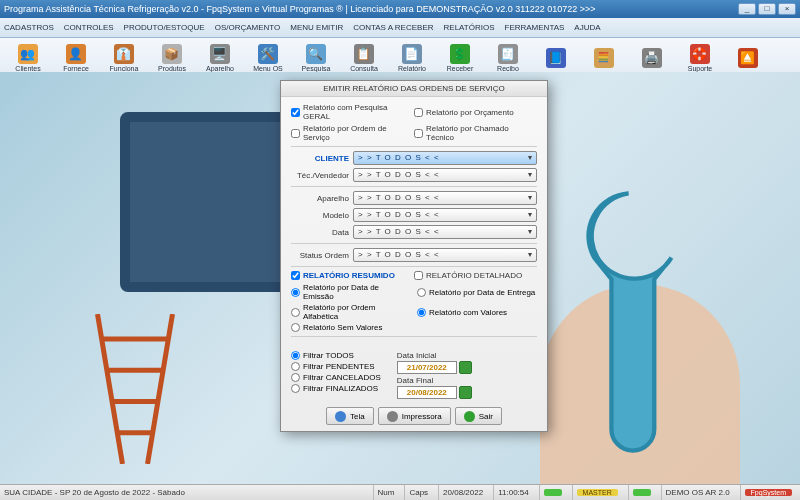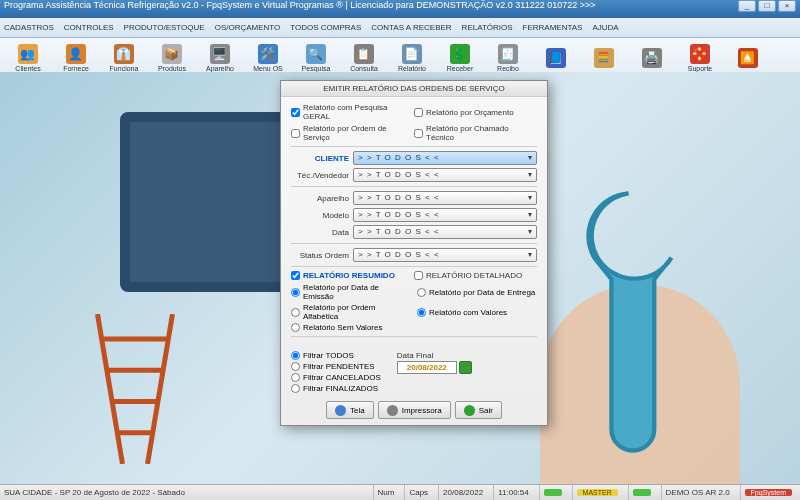--- a/index.html
+++ b/index.html
@@ -1,18 +1,18 @@
 <!DOCTYPE html>
 <html><head>
 <meta charset="utf-8">
 <style>
 * { margin: 0; padding: 0; box-sizing: border-box; font-family: Tahoma, Arial, sans-serif; }
 body { width: 800px; height: 500px; overflow: hidden; background: #b8d4e8; position: relative; }
 
-.titlebar { height: 18px; background: linear-gradient(#4a8bc4,#2c6aa8); display: flex; align-items: flex-start; padding: 0 4px; color: #fff; font-size: 9px; }
+.titlebar { height: 18px; background: linear-gradient(#4a8bc4,#2c6aa8); display: flex; align-items: center; padding: 8px 4px; color: #fff; font-size: 9px; }
 .titlebar .title { flex: 1; white-space: nowrap; overflow: hidden; }
 .titlebar .win-btns { display: flex; gap: 2px; }
 .titlebar .win-btn { width: 18px; height: 12px; background: linear-gradient(#e8f0f8,#c4d8ec); border: 1px solid #6a9acc; border-radius: 2px; font-size: 8px; text-align: center; line-height: 10px; color: #234; cursor: pointer; }
 
 .menubar { height: 20px; background: linear-gradient(#e8f0f8,#d4e4f0); border-bottom: 1px solid #9ab8d4; display: flex; align-items: center; padding: 0 4px; font-size: 8px; color: #234; gap: 10px; }
 .menubar span { cursor: pointer; }
 
 .toolbar { height: 40px; background: linear-gradient(#f4f8fc,#e4ecf4); border-bottom: 1px solid #b0c8dc; display: flex; align-items: center; padding: 2px 6px; gap: 4px; }
 .tb-btn { display: flex; flex-direction: column; align-items: center; justify-content: center; width: 44px; height: 36px; cursor: pointer; border-radius: 3px; }
 .tb-icon { width: 20px; height: 20px; border-radius: 3px; display: flex; align-items: center; justify-content: center; font-size: 12px; }
@@ -71,21 +71,21 @@
     <div class="win-btn">□</div>
     <div class="win-btn">×</div>
   </div>
 </div>
 
 <div class="menubar">
   <span>CADASTROS</span>
   <span>CONTROLES</span>
   <span>PRODUTO/ESTOQUE</span>
   <span>OS/ORÇAMENTO</span>
-  <span>TODOS COMPRAS</span>
+  <span>MENU EMITIR</span>
   <span>CONTAS A RECEBER</span>
   <span>RELATÓRIOS</span>
   <span>FERRAMENTAS</span>
   <span>AJUDA</span>
 </div>
 
 <div class="toolbar" id="toolbar">
     <div class="tb-btn">
       <div class="tb-icon" style="background:#e8a040">👥</div>
       <div class="tb-label">Clientes</div>
@@ -259,20 +259,27 @@
               <input type="radio" name="f" style="">
               <span>Filtrar CANCELADOS</span>
             </label>
           <label class="radio">
               <input type="radio" name="f" style="">
               <span>Filtrar FINALIZADOS</span>
             </label>
         </div>
         <div class="filter-col">
           <div class="date-block">
+            <span class="date-label">Data Inicial</span>
+            <div class="date-input">
+              <div class="date-field">21/07/2022</div>
+              <div class="date-btn"></div>
+            </div>
+          </div>
+          <div class="date-block">
             <span class="date-label">Data Final</span>
             <div class="date-input">
               <div class="date-field">20/08/2022</div>
               <div class="date-btn"></div>
             </div>
           </div>
         </div>
       </div>
       <div class="dlg-buttons">
         <div class="dlg-btn">

